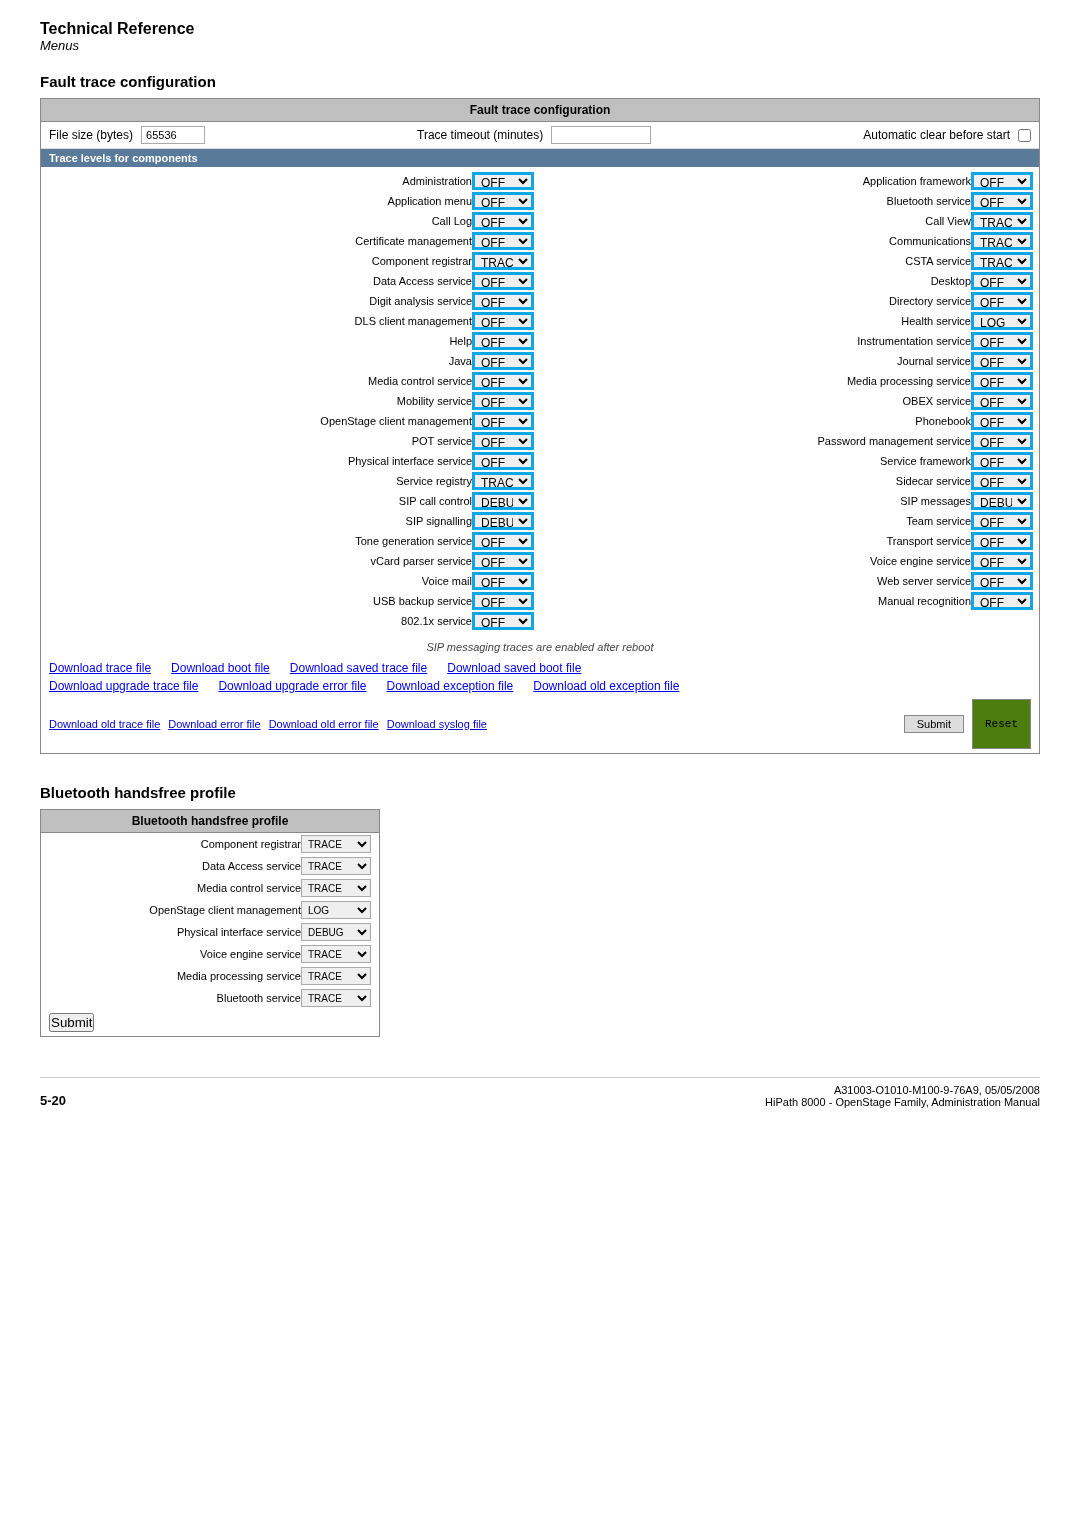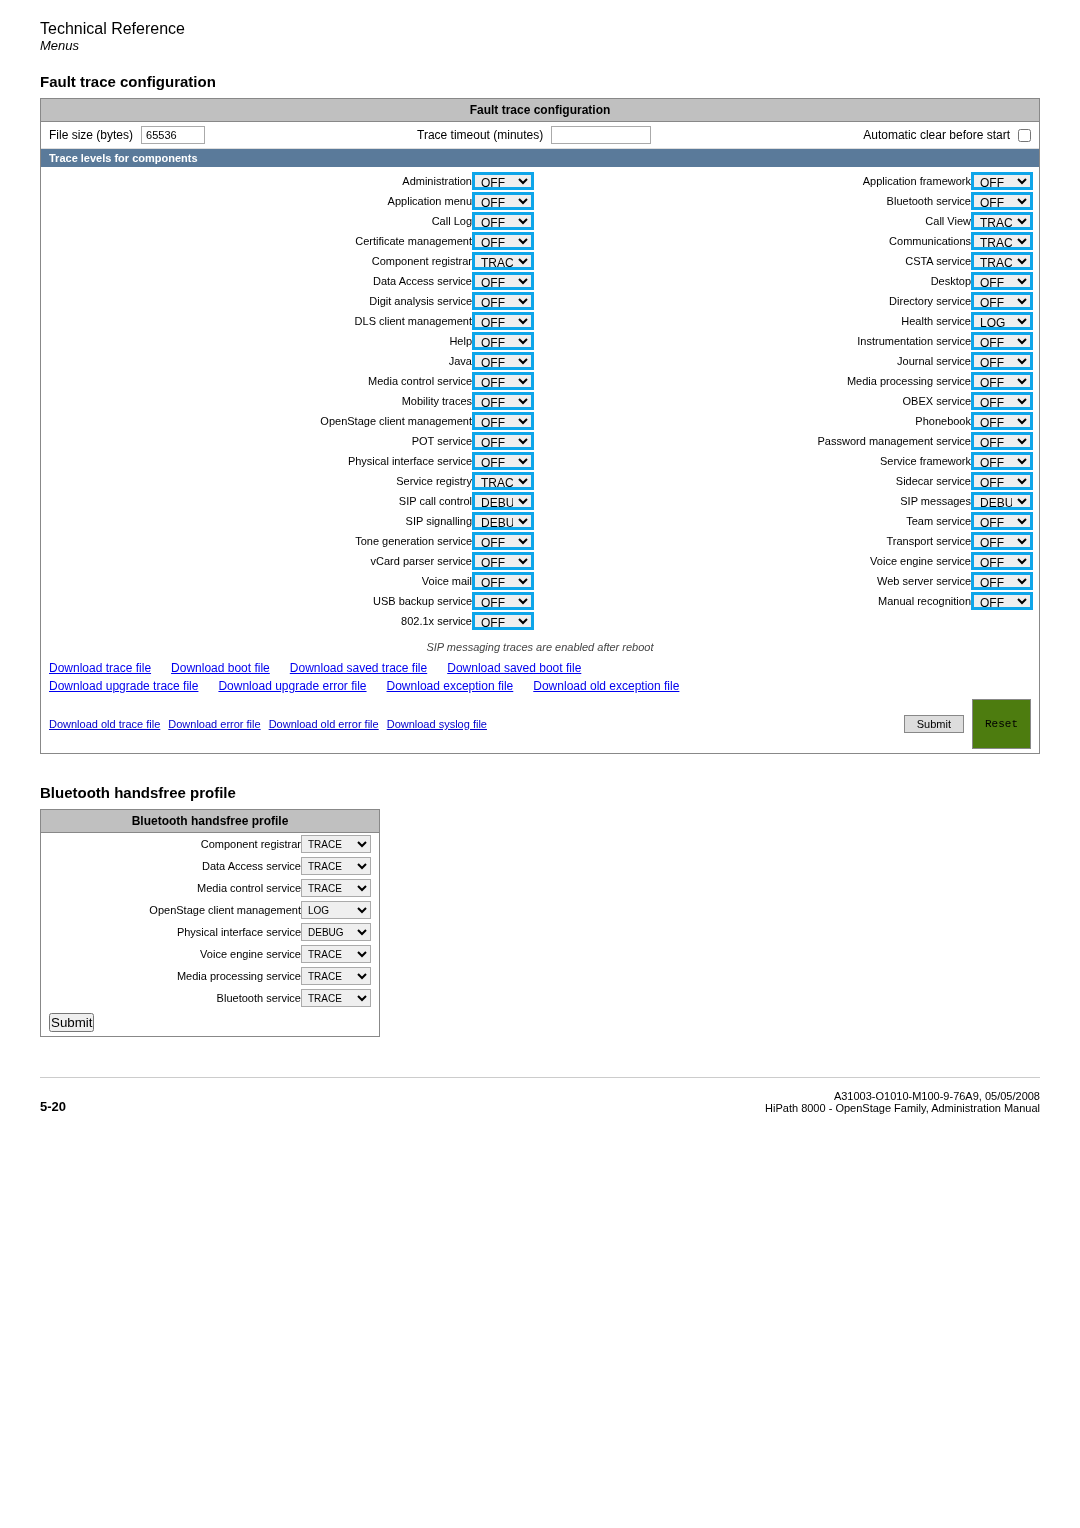--- a/index.html
+++ b/index.html
@@ -5,21 +5,21 @@
     * { box-sizing: border-box; margin: 0; padding: 0; }
     body {
       font-family: Arial, sans-serif;
       font-size: 12px;
       background: #fff;
       color: #000;
       padding: 20px 40px;
       width: 1080px;
     }
     .page-header { margin-bottom: 20px; }
-    .page-header .title { font-size: 16px; font-weight: normal; }
+    .page-header .title { font-size: 16px; font-weight: bold; }
     .page-header .subtitle { font-style: italic; font-size: 13px; }
 
     .section-title { font-size: 15px; font-weight: bold; margin-bottom: 8px; }
 
     .outer-box {
       border: 1px solid #888;
       margin-bottom: 30px;
     }
     .outer-box-header {
       background: #c0c0c0;
@@ -113,21 +113,21 @@
     }
     .bt-table .trace-item select {
       width: 70px;
     }
 
     .page-footer {
       margin-top: 40px;
       text-align: right;
       font-size: 11px;
       border-top: 1px solid #ccc;
-      padding-top: 12px;
+      padding-top: 6px;
       display: flex;
       justify-content: space-between;
       align-items: flex-end;
     }
     .page-footer .page-num { font-weight: bold; font-size: 13px; }
   </style>
 </head>
 <body>
 
 <div class="page-header">
@@ -215,21 +215,21 @@
       <option selected="">OFF</option><option>LOG</option><option>TRACE</option><option>DEBUG</option>
     </select>
         </div>
         <div class="trace-item">
           <span>Media control service</span>
     <select>
       <option selected="">OFF</option><option>LOG</option><option>TRACE</option><option>DEBUG</option>
     </select>
         </div>
         <div class="trace-item">
-          <span>Mobility traces</span>
+          <span>Mobility service</span>
     <select>
       <option selected="">OFF</option><option>LOG</option><option>TRACE</option><option>DEBUG</option>
     </select>
         </div>
         <div class="trace-item">
           <span>OpenStage client management</span>
     <select>
       <option selected="">OFF</option><option>LOG</option><option>TRACE</option><option>DEBUG</option>
     </select>
         </div>

